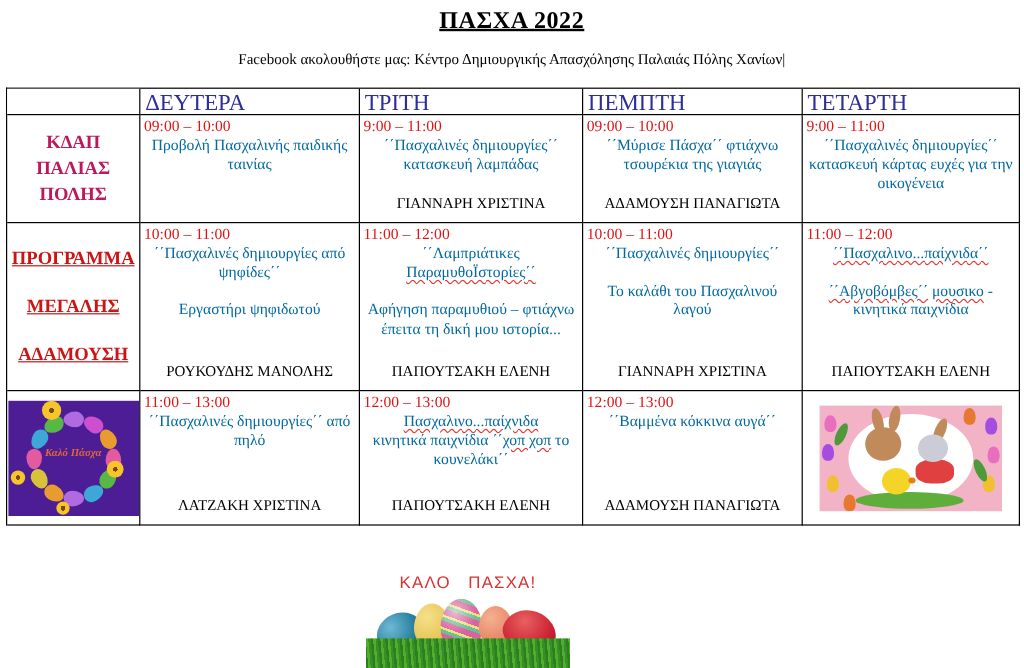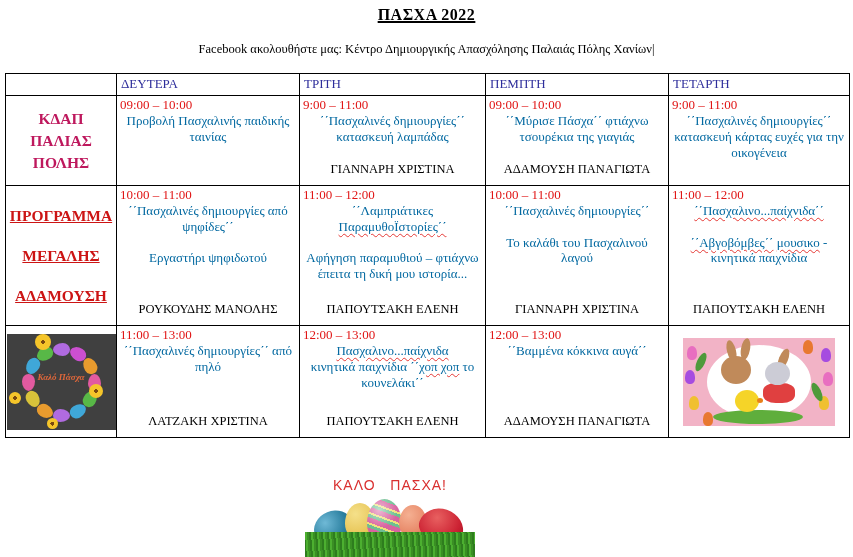--- a/index.html
+++ b/index.html
@@ -1,51 +1,51 @@
 <!DOCTYPE html>
 <html><head>
 <meta charset="utf-8">
 <style>
   html,body{margin:0;padding:0;background:#fff;}
   .page{position:relative;width:853px;height:557px;background:#fff;overflow:hidden;
         font-family:"Liberation Serif", serif;color:#000;}
 
   .doc-title{position:absolute;top:6px;left:0;width:100%;text-align:center;
-             font-size:16px;font-weight:bold;letter-spacing:.5px;}
+             font-size:20px;font-weight:bold;letter-spacing:.5px;}
   .doc-title span{text-decoration:underline;text-decoration-thickness:2px;}
   .doc-subtitle{position:absolute;top:42px;left:0;width:100%;text-align:center;font-size:12.5px;}
 
   .schedule{position:absolute;left:5px;top:73px;width:844px;
             display:grid;grid-template-columns:111px 183px 186px 183px 181px;
             grid-template-rows:22px 90px 140px 112px;
             border-top:1px solid #000;border-left:1px solid #000;box-sizing:content-box;}
   .schedule > div{border-right:1px solid #000;border-bottom:1px solid #000;
                   overflow:hidden;box-sizing:border-box;}
 
-  .day{font-size:13px;color:#2D2D9B;padding:2px 4px;}
+  .day{font-size:19px;color:#2D2D9B;padding:2px 4px;}
   .corner{background:#fff;}
 
   .cell{display:flex;flex-direction:column;padding:1px 3px 3px 3px;font-size:13px;line-height:1.22;}
   .time{color:#E01414;text-align:left;}
   .body{color:#0369a1;text-align:center;}
   .body .line{min-height:15px;}
   .instructor{margin-top:auto;text-align:center;color:#000;font-size:12.5px;padding-bottom:5px;}
   .wavy{text-decoration:underline;text-decoration-style:wavy;text-decoration-color:#E53935;
         text-decoration-thickness:1px;text-underline-offset:2px;}
 
   .label{display:flex;flex-direction:column;justify-content:center;align-items:center;
          font-weight:bold;font-size:15.5px;text-align:center;}
   .label-green{color:#be185d;}
   .label-green div{margin:2px 0;}
   .label-red{color:#CC1414;text-decoration:underline;}
   .label-red div{margin:11px 0;}
 
   
   .imgcell{display:flex;align-items:center;justify-content:center;}
-  .wreath{position:relative;width:109px;height:96px;background:#404040;}
+  .wreath{position:relative;width:109px;height:96px;background:#4c1d95;}
   .wreath .ring i{position:absolute;left:50%;top:50%;width:13px;height:17px;margin:-8px 0 0 -6px;
                   border-radius:50% 50% 50% 50%/58% 58% 42% 42%;}
   .ring i:nth-child(1){transform:rotate(0deg) translate(33px);background:#E25AA0;}
   .ring i:nth-child(2){transform:rotate(30deg) translate(33px);background:#58B847;}
   .ring i:nth-child(3){transform:rotate(60deg) translate(33px);background:#3FA7D8;}
   .ring i:nth-child(4){transform:rotate(90deg) translate(33px);background:#B06BE0;}
   .ring i:nth-child(5){transform:rotate(120deg) translate(33px);background:#E89B2E;}
   .ring i:nth-child(6){transform:rotate(150deg) translate(33px);background:#D8C23A;}
   .ring i:nth-child(7){transform:rotate(180deg) translate(33px);background:#E25AA0;}
   .ring i:nth-child(8){transform:rotate(210deg) translate(33px);background:#3FA7D8;}

